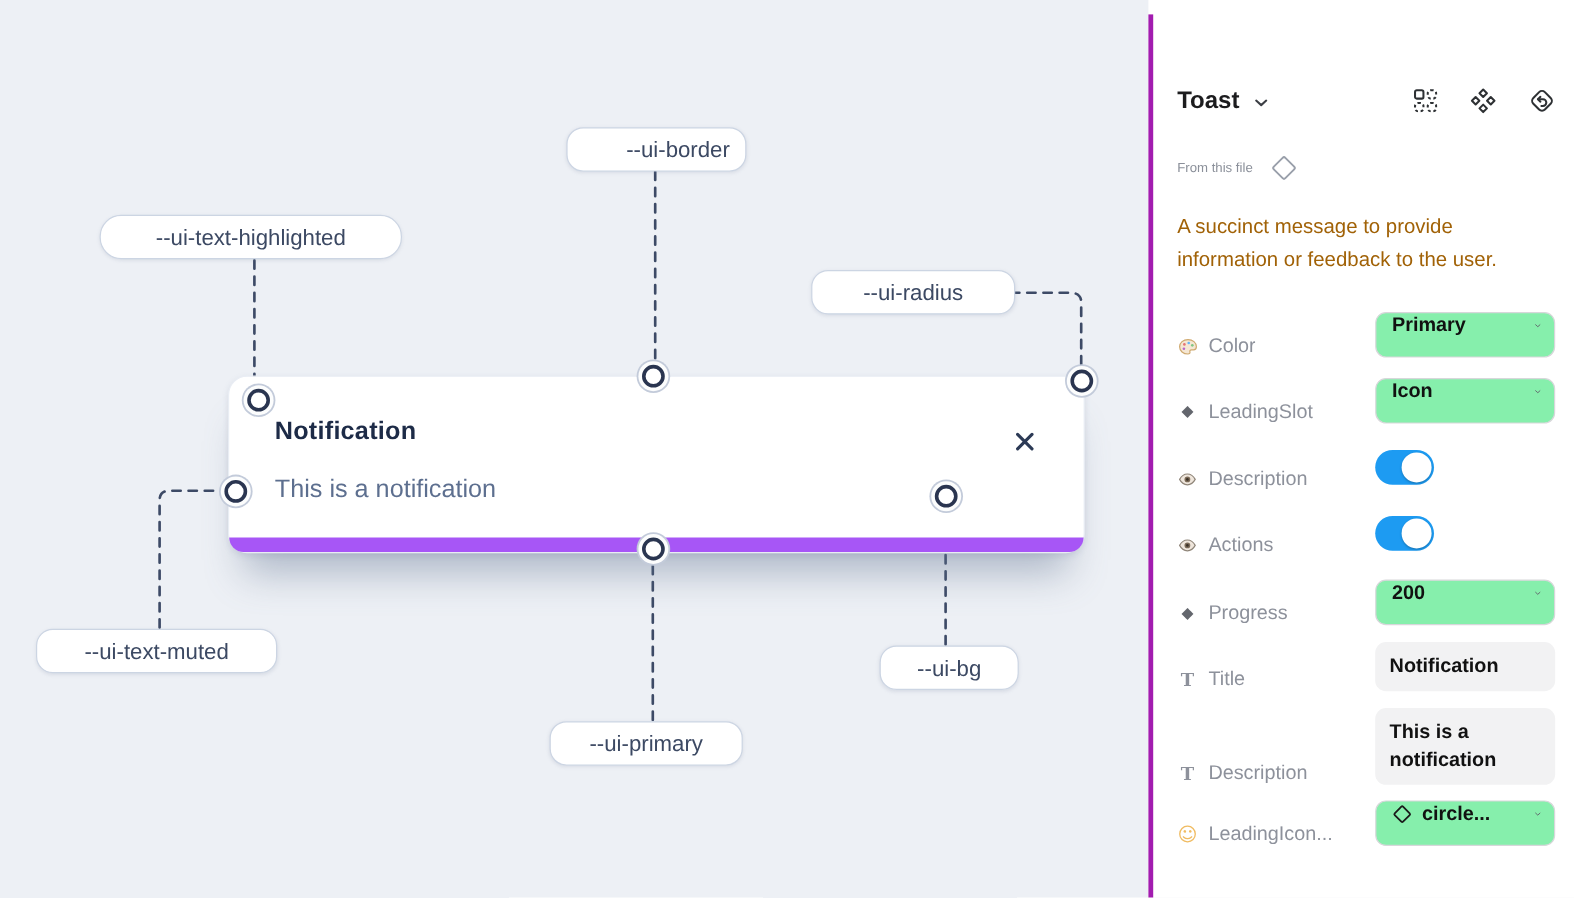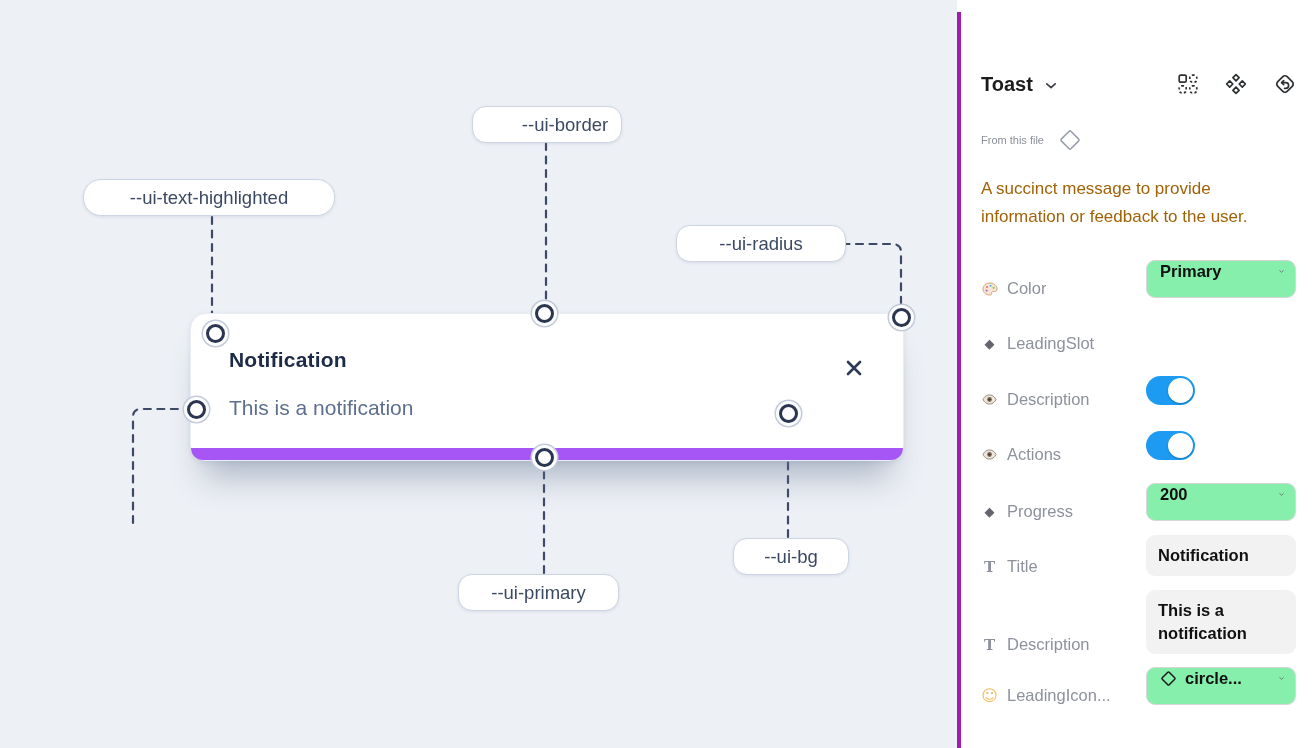--- a/index.html
+++ b/index.html
@@ -136,21 +136,22 @@
     <div class="toast-desc">This is a notification</div>
     <svg class="toast-close" width="20" height="20" viewBox="0 0 20 20">
       <path d="M4 4 L16 16 M16 4 L4 16" stroke="#2c3a55" stroke-width="2.6" stroke-linecap="round"></path>
     </svg>
     <div class="toast-progress" style="background:#a756f6;"></div>
   </div>
 
   <div class="pill" style="left:472px; top:106px; width:150px;padding-left:36px;">--ui-border</div>
   <div class="pill" style="left:83px; top:179px; width:252px;border-radius:18px;">--ui-text-highlighted</div>
   <div class="pill" style="left:676px; top:225px; width:170px;">--ui-radius</div>
-  <div class="pill" style="left:458px; top:574px; width:161px;">--ui-primary</div>
+  <div class="pill" style="left:30px; top:524px; width:201px;">--ui-text-muted</div>
+  <div class="pill" style="left:458px; top:601px; width:161px;">--ui-primary</div>
   <div class="pill" style="left:733px; top:538px; width:116px;">--ui-bg</div>
 
   <div class="node" style="left:206px; top:324px;"></div>
   <div class="node" style="left:535px; top:304px;"></div>
   <div class="node" style="left:892px; top:308px;"></div>
   <div class="node" style="left:187px; top:400px;"></div>
   <div class="node" style="left:535px; top:448px;"></div>
   <div class="node" style="left:779px; top:404px;"></div>
 </div>
 
@@ -218,20 +219,28 @@
           </svg>
       </span>
     </span>
   </div>
 
   <div class="prop-row" style="top:303px; height:38px;">
     <span class="prop-label">
       <span class="prop-icon glyph-diamond">◆</span>
       <span>LeadingSlot</span>
     </span>
+    <span class="control">
+      <span class="select">
+        <span>Icon</span>
+        <svg class="chev" width="11" height="7" viewBox="0 0 11 7" fill="none">
+            <path d="M1.5 1.5 L5.5 5.2 L9.5 1.5" stroke="#60646b" stroke-width="1.7" stroke-linecap="round" stroke-linejoin="round"></path>
+          </svg>
+      </span>
+    </span>
   </div>
 
   <div class="prop-row" style="top:359px; height:38px;">
     <span class="prop-label">
       <span class="prop-icon">
         <svg width="15" height="11" viewBox="0 0 15 11">
           <path d="M1 5.5 C3 1.8 5.2 1 7.5 1 C9.8 1 12 1.8 14 5.5 C12 9.2 9.8 10 7.5 10 C5.2 10 3 9.2 1 5.5 Z" fill="#efe6dc" stroke="#8f8579" stroke-width="1"></path>
           <circle cx="7.5" cy="5.5" r="2.4" fill="#7b6a57"></circle>
             <circle cx="7.5" cy="5.5" r="1.1" fill="#3a3128"></circle>
         </svg>

